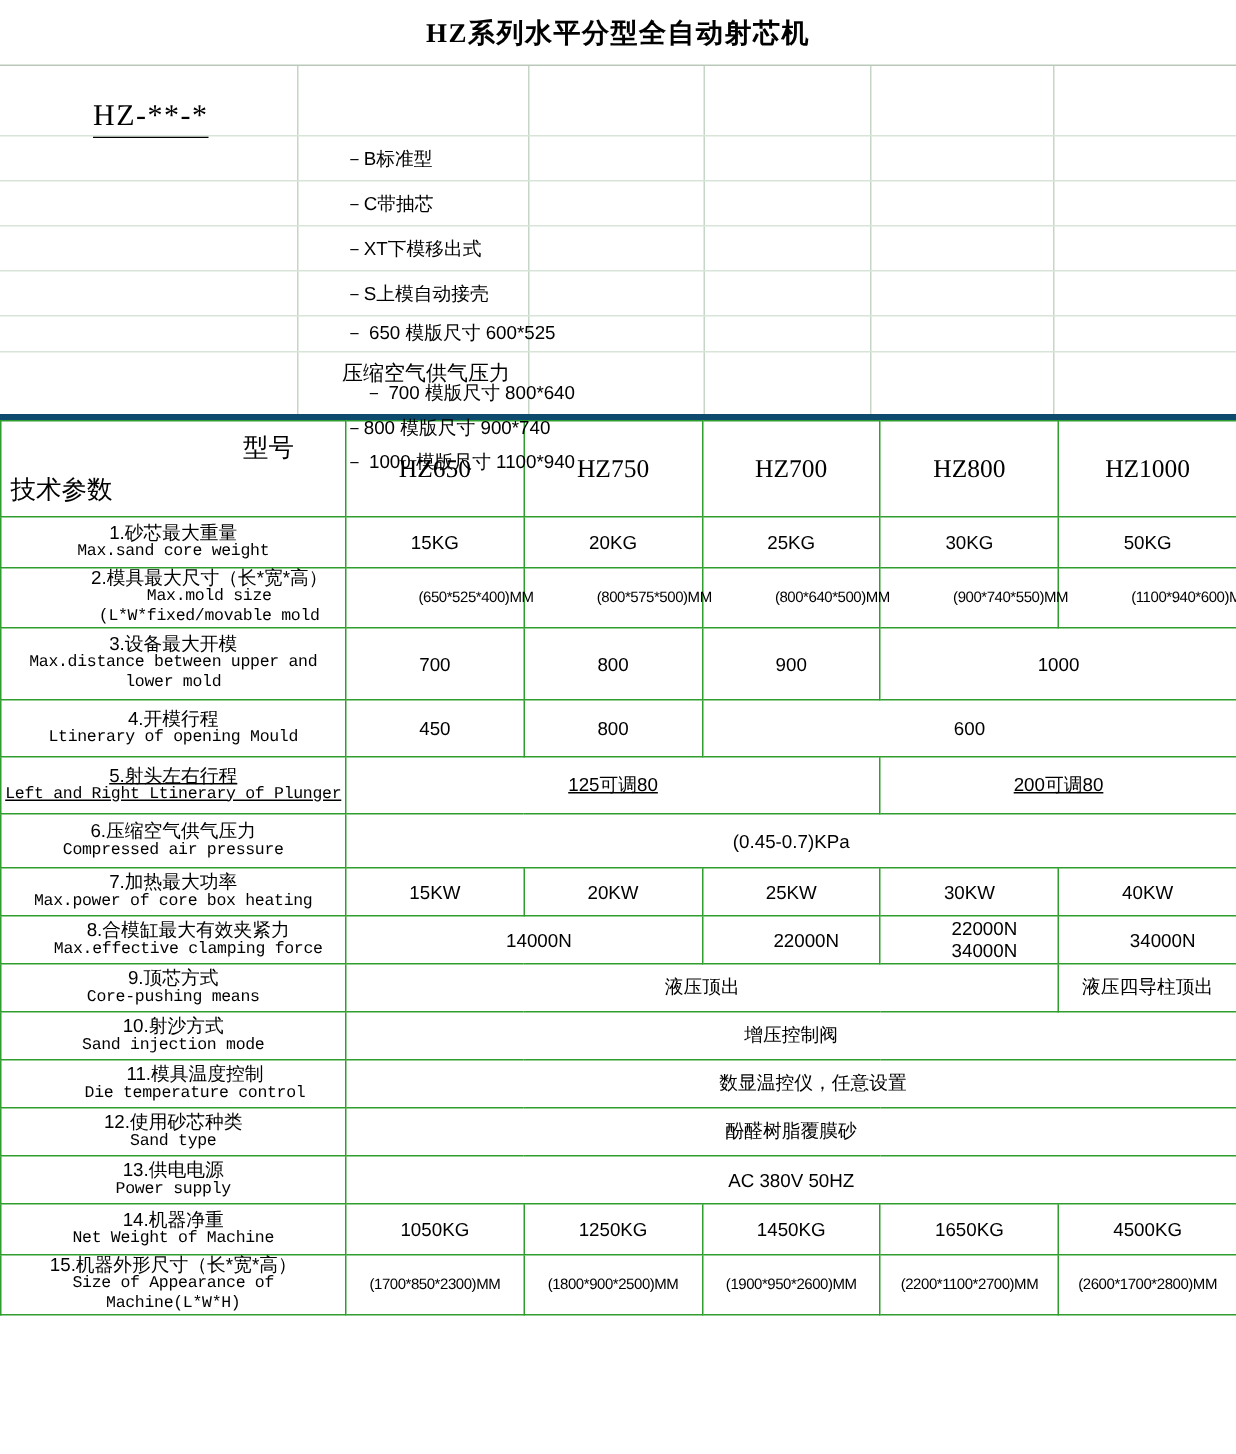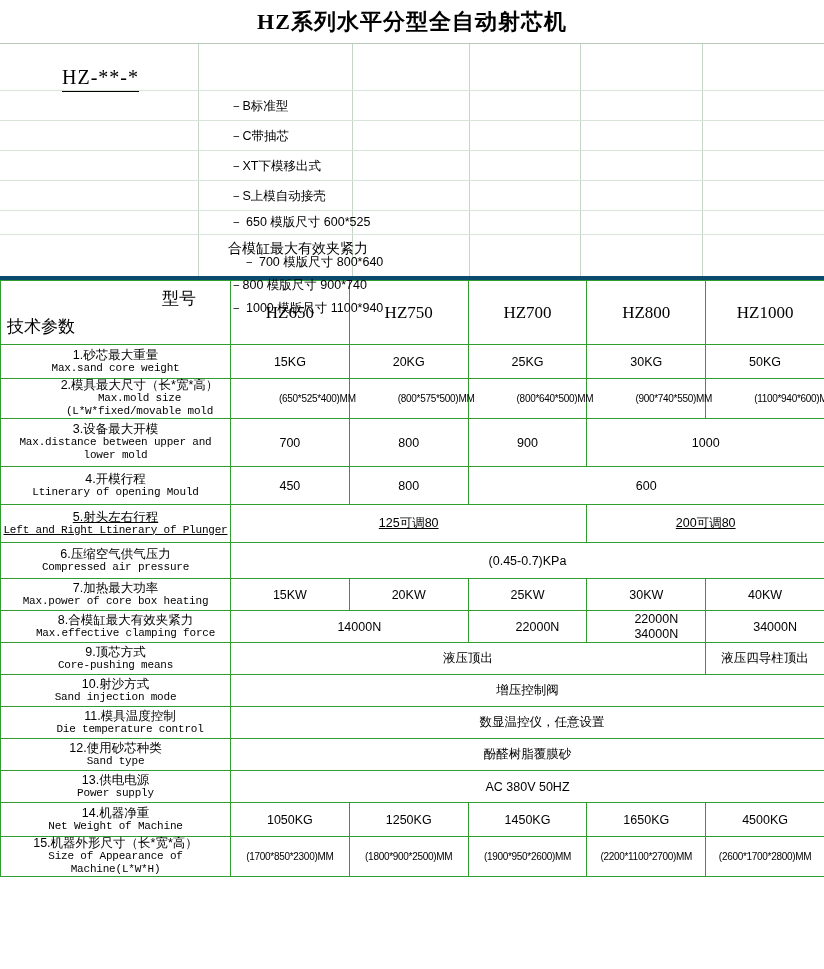--- a/index.html
+++ b/index.html
@@ -18,21 +18,21 @@
   
   .title-row {
     height: 44px;
     border-bottom: 1px solid #b9c9b9;
     display: flex;
     align-items: center;
     justify-content: center;
   }
   .title-row .title {
     font-family: "Liberation Serif", serif;
-    font-size: 22px;
+    font-size: 18px;
     font-weight: bold;
     letter-spacing: 1px;
   }
 
   
   .code-block {
     position: relative;
     height: 236px;
     border-bottom: 4px solid #0c4a6e;
   }
@@ -169,21 +169,21 @@
       <div class="opt" style="margin-top:42px;">－B标准型</div>
       <div class="opt" style="margin-top:10px;">－C带抽芯</div>
       <div class="opt" style="margin-top:10px;">－XT下模移出式</div>
       <div class="opt" style="margin-top:10px;">－S上模自动接壳</div>
       <div class="opt" style="margin-top:6px;">－ 650  模版尺寸 600*525</div>
       <div class="opt" style="margin-top:20px;text-align:right;">－ 700 模版尺寸  800*640</div>
       <div class="opt" style="margin-top:3px;">－800  模版尺寸  900*740</div>
       <div class="opt" style="margin-top:3px;">－ 1000 模版尺寸 1100*940</div>
     </div>
 
-    <div class="brand">合模缸最大有效夹紧力</div>
+    <div class="brand">压缩空气供气压力</div>
   </div>
 
   <table class="spec">
     <colgroup>
       <col class="col-param">
       <col class="col-model">
         <col class="col-model">
         <col class="col-model">
         <col class="col-model">
         <col class="col-model">

